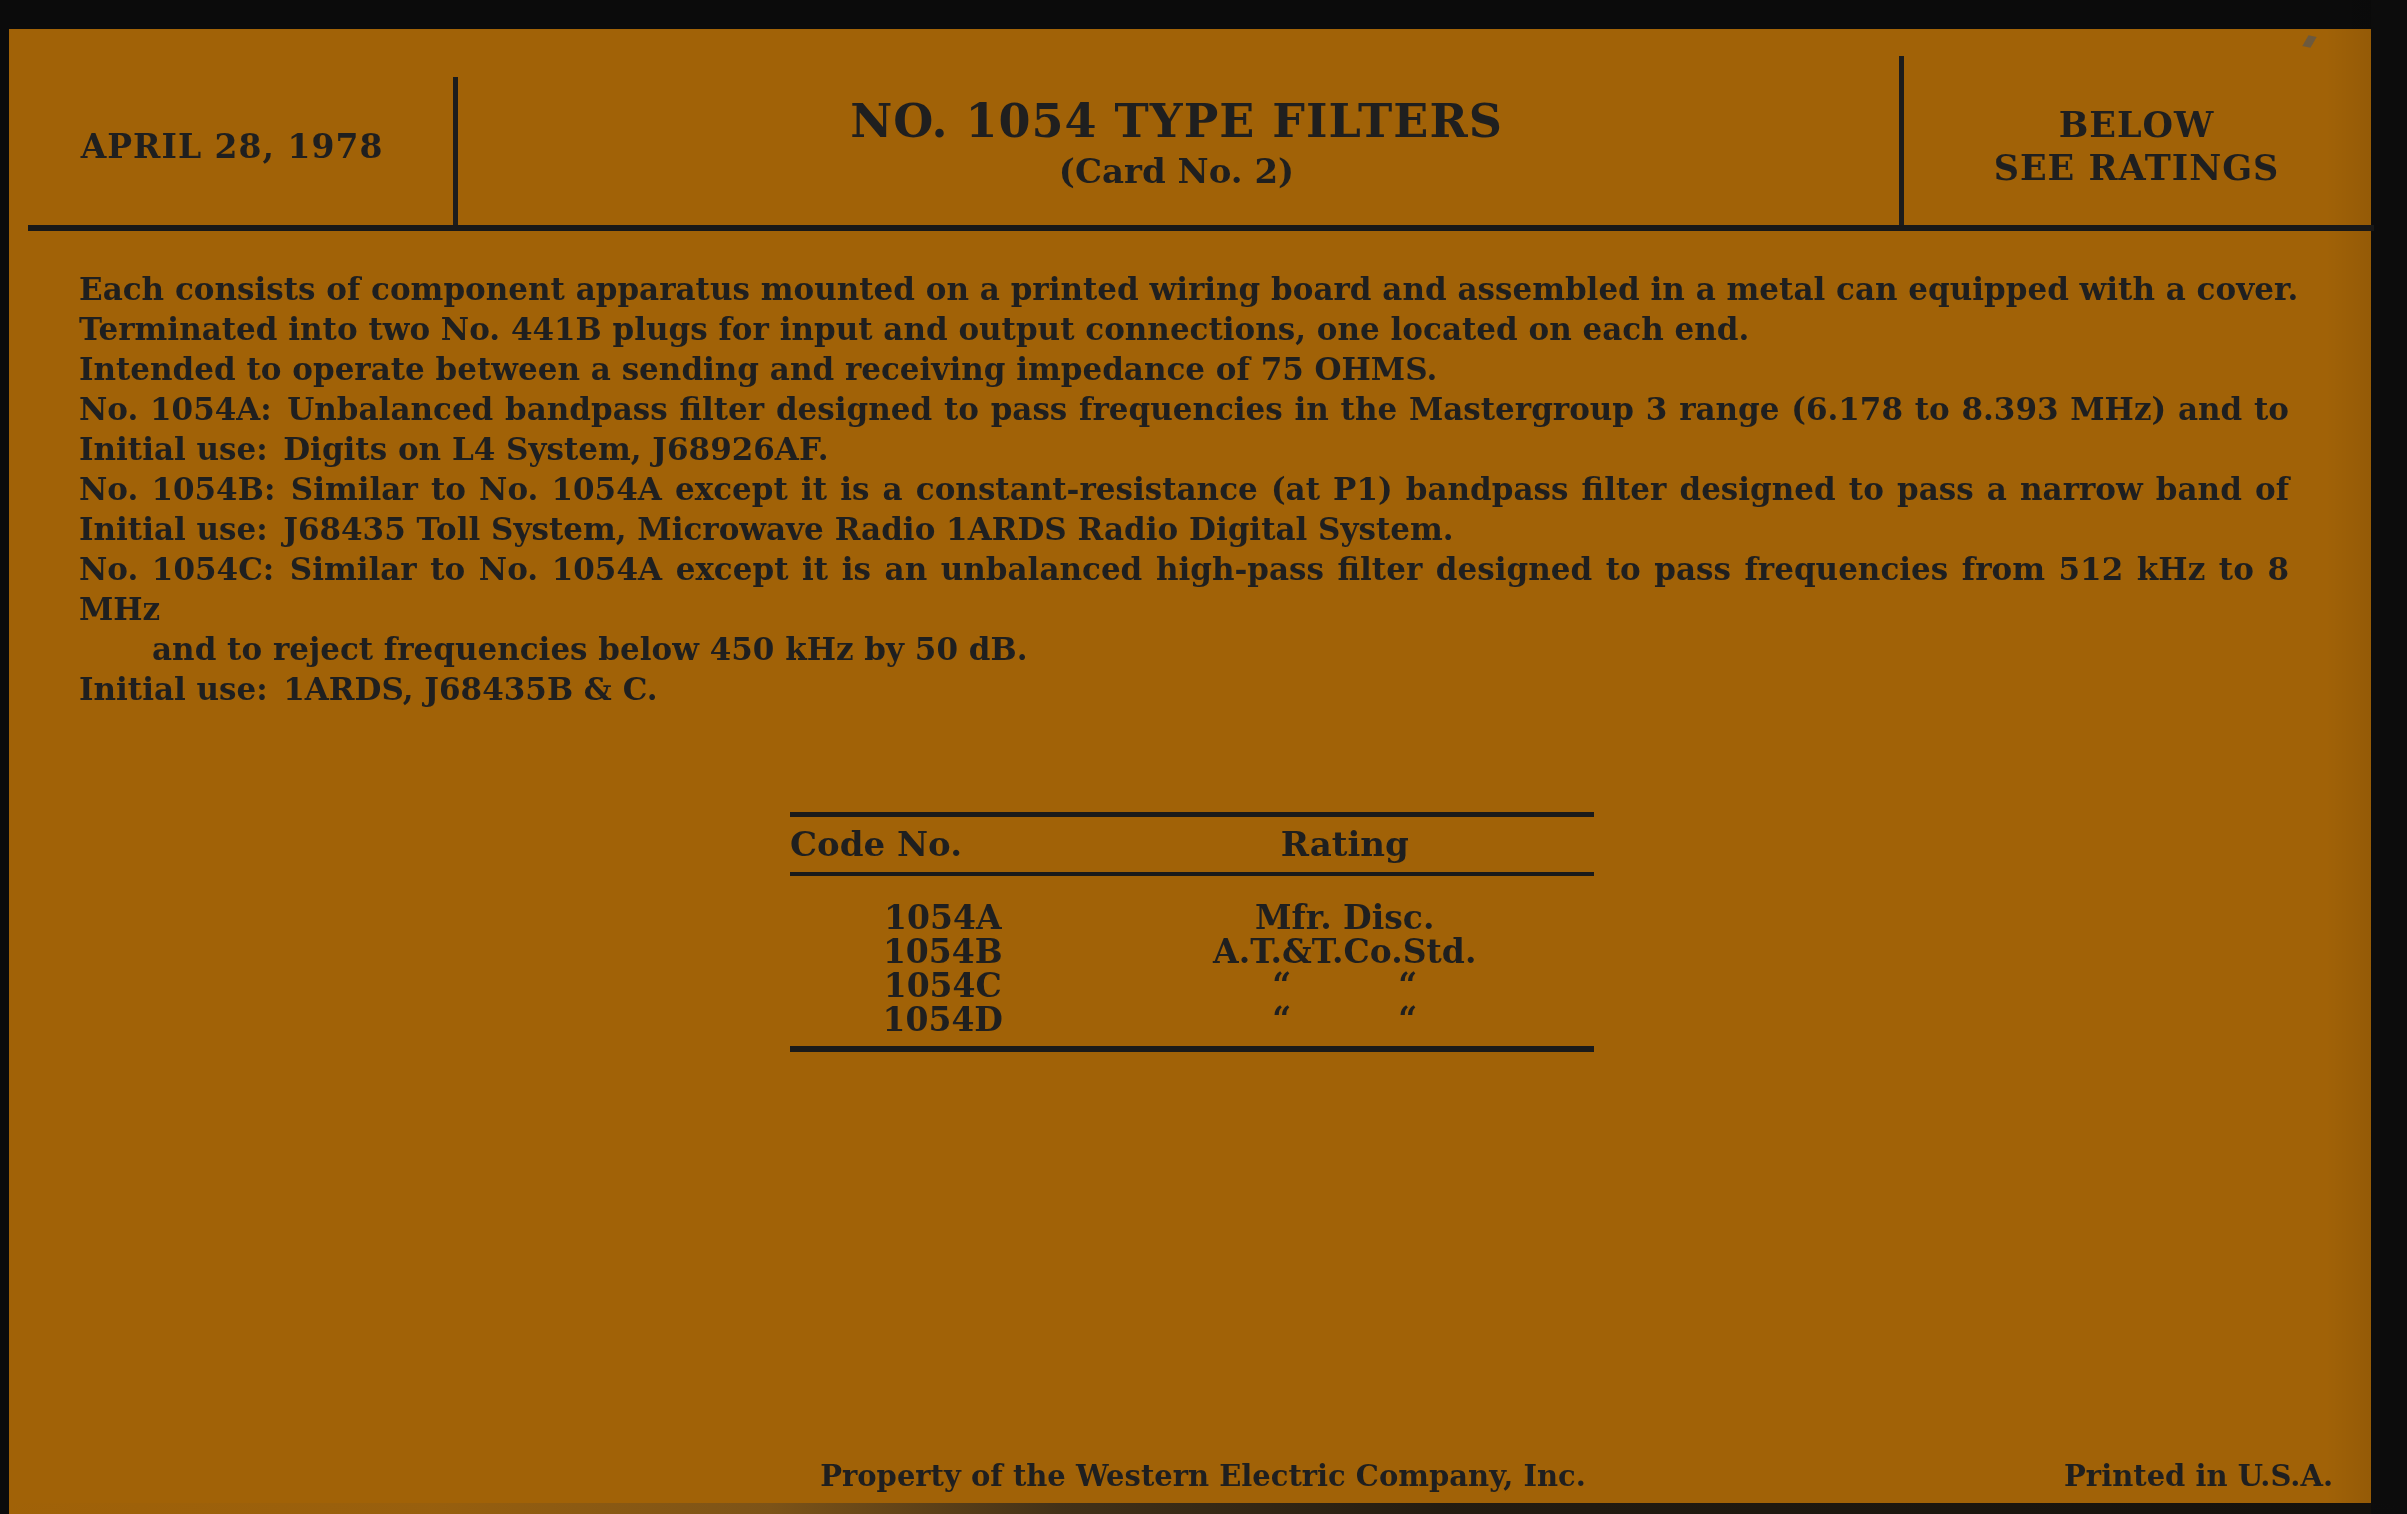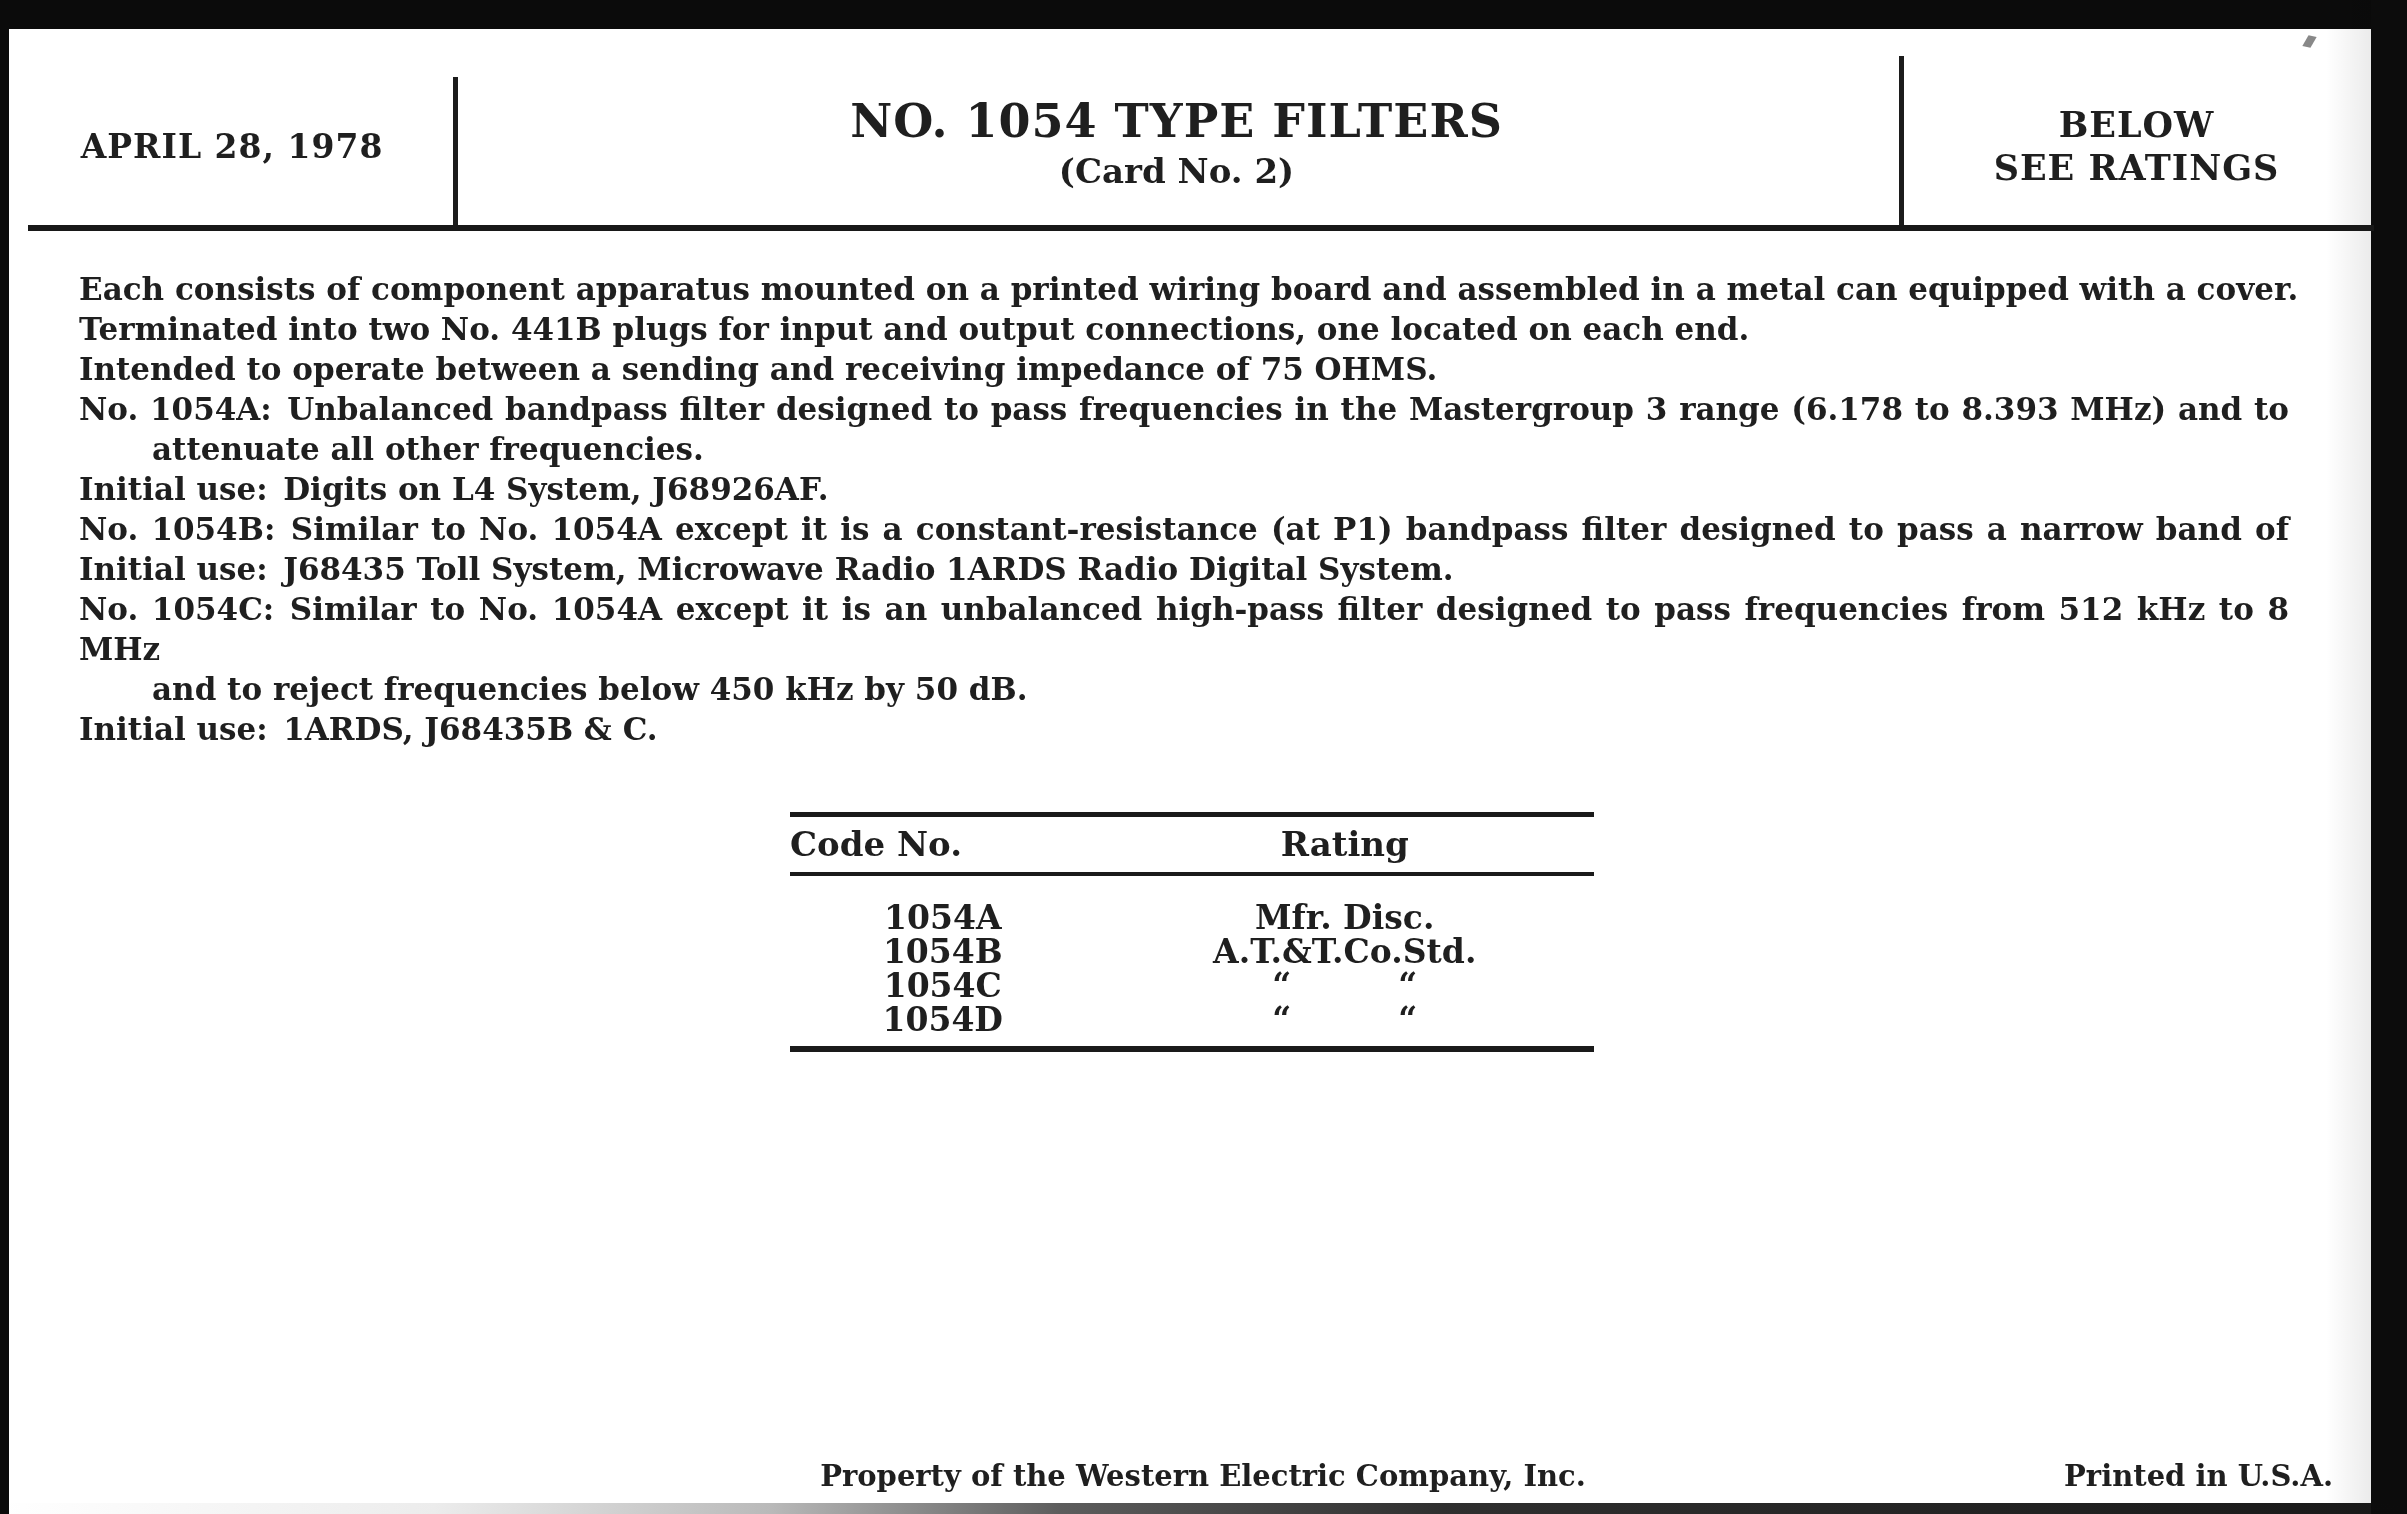--- a/index.html
+++ b/index.html
@@ -4,21 +4,21 @@
 <style>
   html, body {
     margin: 0;
     padding: 0;
     background: #000;
   }
   .page {
     position: relative;
     width: 2408px;
     height: 1515px;
-    background: #ffffff;
+    background: #a16207;
     overflow: hidden;
     font-family: "DejaVu Serif", "Liberation Serif", serif;
     font-weight: 700;
     color: #1f1f1f;
   }
   
   .bar-top    { position: absolute; top: 0; left: 0; width: 100%; height: 29px; background: #0b0b0b; }
   .bar-left   { position: absolute; top: 0; left: 0; width: 9px; height: 100%; background: #0b0b0b; }
   .bar-right  { position: absolute; top: 0; right: 0; width: 37px; height: 100%; background: #0c0c0c; }
   .bar-bottom {
@@ -113,21 +113,20 @@
     <div>BELOW</div>
     <div>SEE RATINGS</div>
   </div>
   <div class="hdr-rule"></div>
 
   <div class="body-text">
       <div class="line">Each consists of component apparatus mounted on a printed wiring board and assembled in a metal can equipped with a cover.</div>
       <div class="line">Terminated into two No. 441B plugs for input and output connections, one located on each end.</div>
       <div class="line">Intended to operate between a sending and receiving impedance of 75 OHMS.</div>
       <div class="line justify">No. 1054A: Unbalanced bandpass filter designed to pass frequencies in the Mastergroup 3 range (6.178 to 8.393 MHz) and to</div>
-      <div class="line indent">attenuate all other frequencies.</div>
       <div class="line">Initial use: Digits on L4 System, J68926AF.</div>
       <div class="line justify">No. 1054B: Similar to No. 1054A except it is a constant-resistance (at P1) bandpass filter designed to pass a narrow band of</div>
       <div class="line">Initial use: J68435 Toll System, Microwave Radio 1ARDS Radio Digital System.</div>
       <div class="line justify">No. 1054C: Similar to No. 1054A except it is an unbalanced high-pass filter designed to pass frequencies from 512 kHz to 8 MHz</div>
       <div class="line indent">and to reject frequencies below 450 kHz by 50 dB.</div>
       <div class="line">Initial use: 1ARDS, J68435B &amp; C.</div>
     </div>
 
   <div class="rtable">
     <div class="rule-thick"></div>

